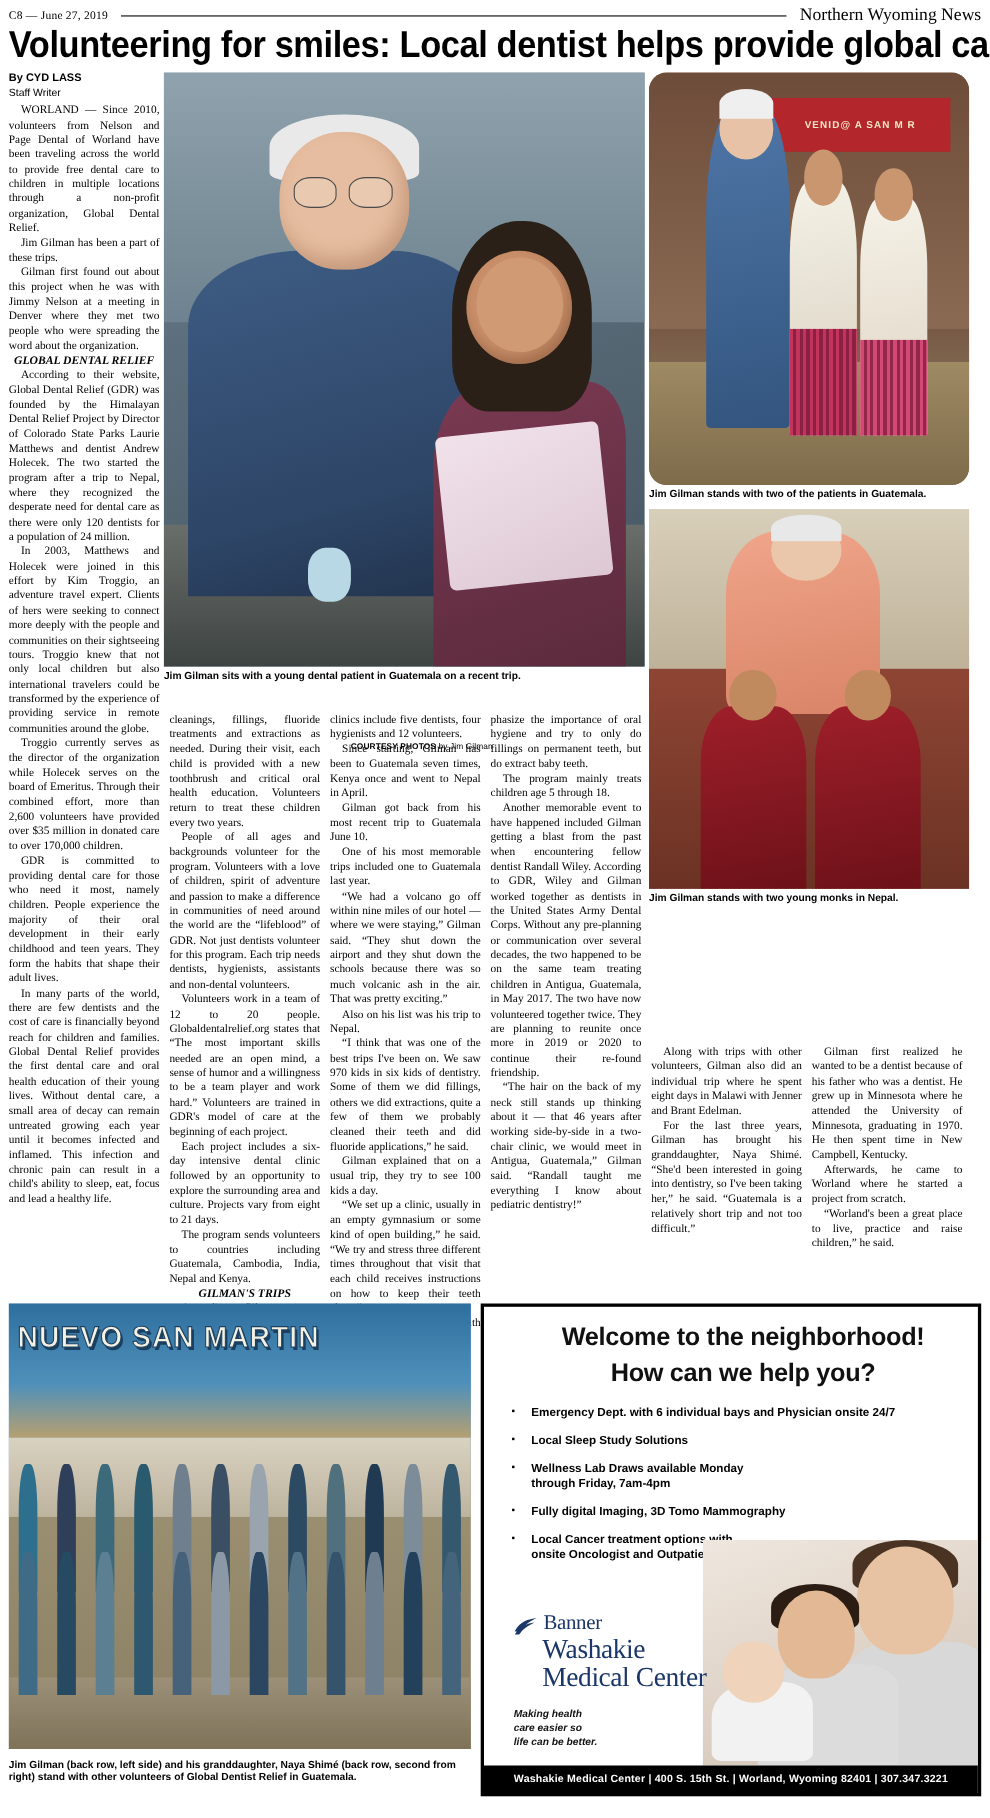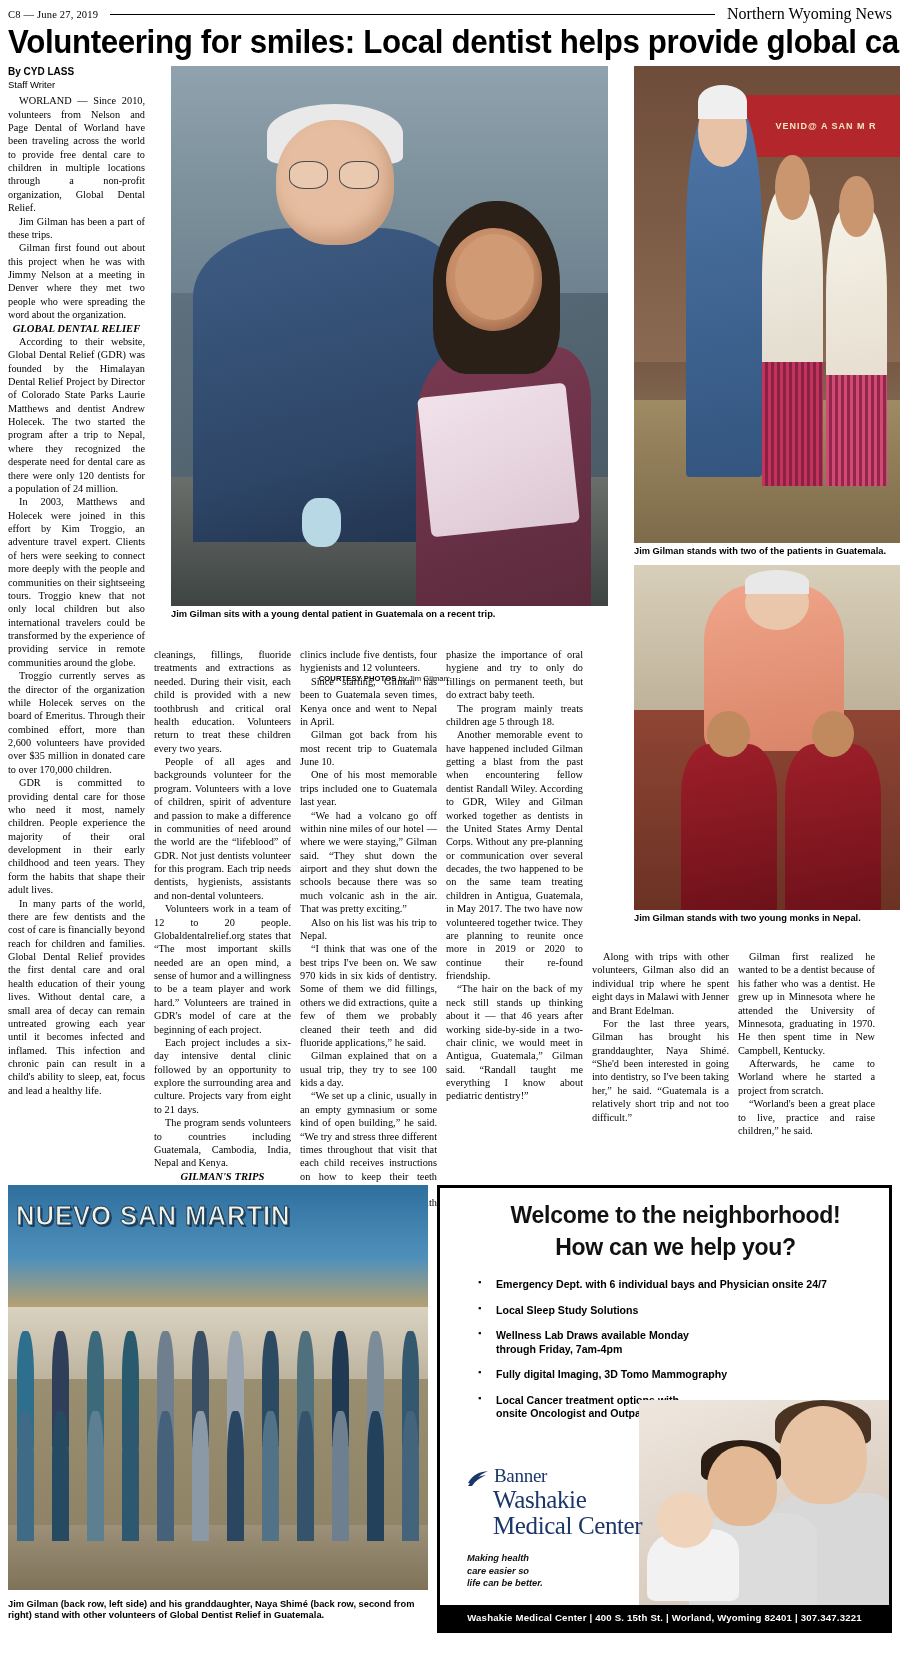--- a/index.html
+++ b/index.html
@@ -72,21 +72,21 @@
   }
   .credit {
     font-family: "Liberation Sans", sans-serif;
     font-weight: 700; font-size: 7.6px; letter-spacing: .1px;
     text-align: right;
   }
   .credit .by { font-weight: 400; }
 
   
   .top-region { position: relative; }
-  .cols-top { display: flex; gap: 26px; }
+  .cols-top { display: flex; gap: 4px; }
   .c-narrow { width: 137px; flex: 0 0 137px; }
 
   
   .photo { position: relative; overflow: hidden; background:#cfcfcf; }
 
   
   .ph-main { background: linear-gradient(160deg,#7b8f9e 0%,#5d6f7d 35%,#44535f 100%); }
   .ph-main .wall { position:absolute; left:0; top:0; width:100%; height:42%;
       background: linear-gradient(180deg,#8fa2ad 0%,#6e838f 100%); }
   .ph-main .floor { position:absolute; left:0; bottom:0; width:100%; height:24%;
@@ -187,21 +187,21 @@
     border: 3px solid #000;
     background: #fff;
     overflow: hidden;
   }
   .ad-h1, .ad-h2 {
     font-family: "Liberation Sans", sans-serif;
     font-weight: 700; text-align: center; color:#111;padding-left:22px;
   }
   .ad-h1 { font-size: 23px; letter-spacing: -0.3px; margin-top: 14px; }
   .ad-h2 { font-size: 23px; letter-spacing: -0.3px; margin-top: 5px; }
-  .ad-list { margin: 17px 0 0 0; padding: 0 0 0 38px; list-style: none; }
+  .ad-list { margin: 17px 0 0 0; padding: 0 0 0 25px; list-style: none; }
   .ad-list li {
     font-family: "Liberation Sans", sans-serif;
     font-weight: 700; font-size: 10.6px; line-height: 1.28;
     margin-bottom: 12px; position: relative; padding-left: 18px;
   }
   .ad-list li::before {
     content: "\25AA"; position:absolute; left:0; top:-1px; font-size:9px;
   }
   .banner-logo { position:absolute; left:27px; bottom:92px; }
   .banner-row { display:flex; align-items:flex-end; gap:5px; }
@@ -292,21 +292,21 @@
           <div class="girl-face"></div>
           <div class="bib"></div>
           <div class="mask"></div>
         </div>
         <div style="display:flex; gap:6px; align-items:flex-start;">
           <div class="caption" style="flex:1 1 auto;">Jim Gilman sits with a young dental patient in Guatemala on a recent trip.</div>
         </div>
       </div>
 
       <div style="width:291px; flex:0 0 291px;">
-        <div class="photo ph-guat" style="width:291px; height:477px;">
+        <div class="photo ph-guat" style="width:291px; height:375px;border-radius:16px;">
           <div class="backwall"></div>
           <div class="sign">VENID@ A SAN M R</div>
           <div class="ground"></div>
           <div class="g-man"></div>
           <div class="g-man-head"></div>
           <div class="g-man-hair"></div>
           <div class="g-kid1">
               <div class="hd"></div>
               <div class="skirt"></div>
             </div>

